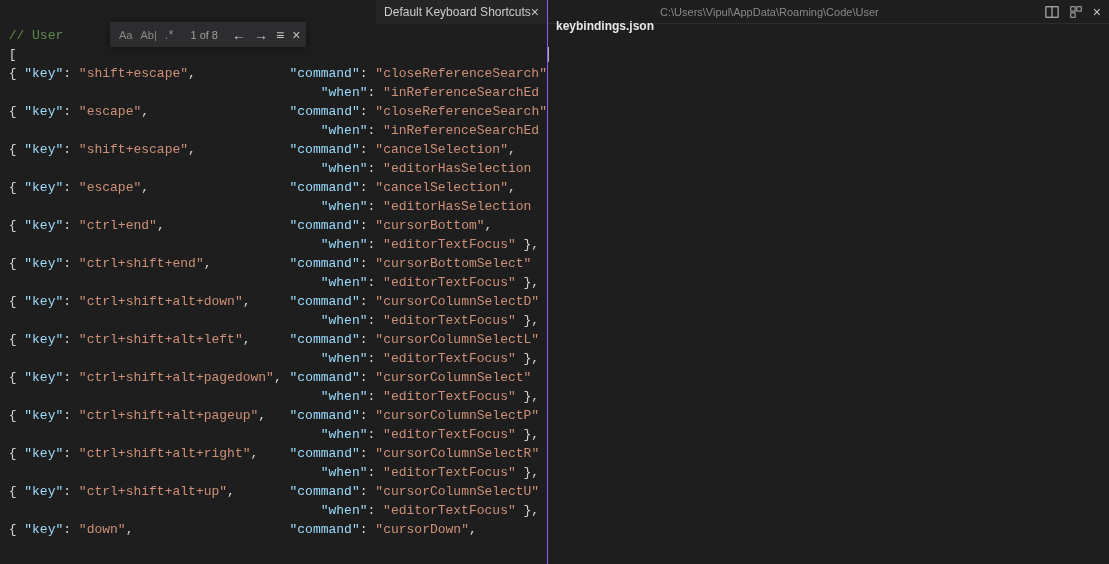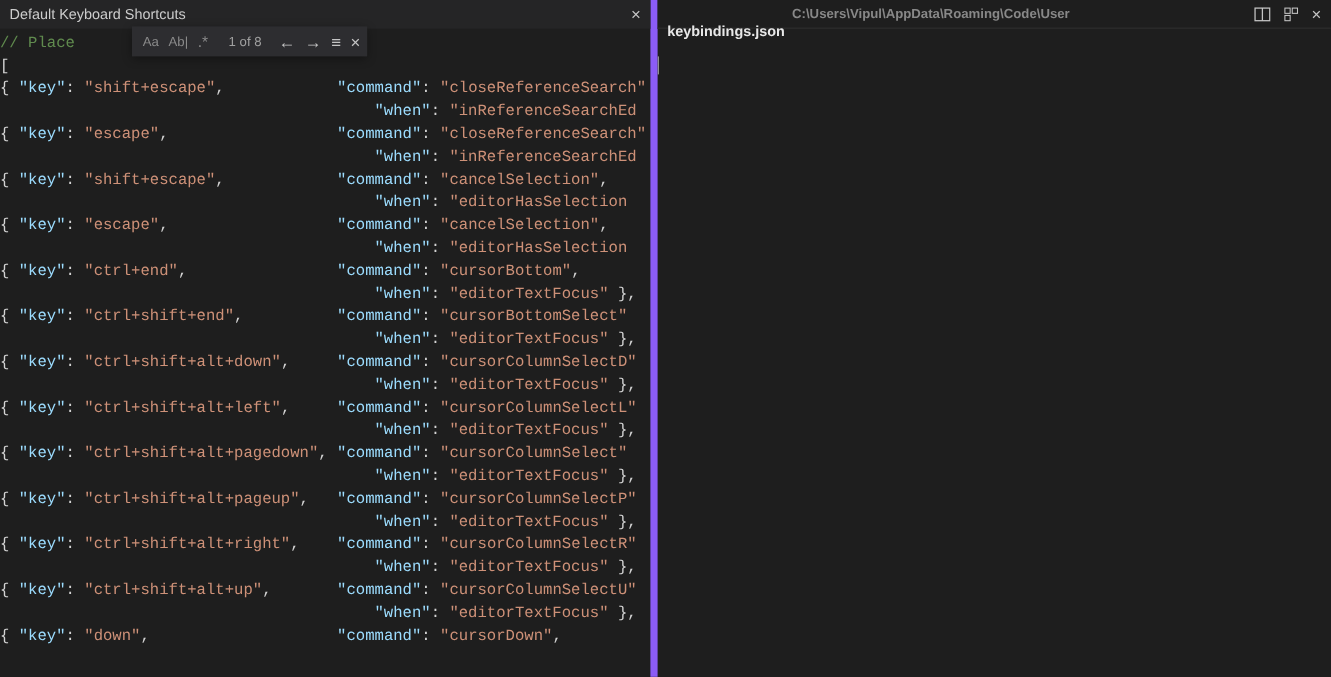--- a/index.html
+++ b/index.html
@@ -14,21 +14,22 @@
   display: flex;
 }
 .panel {
   display: flex;
   flex-direction: column;
   height: 100%;
   position: relative;
 }
 .panel-left {
   width: 548px;
-  border-right: 6px solid #8b5cf6;
+  border-right: 1px solid #8b5cf6;
+  align-items: flex-end;
 }
 .panel-right {
   flex: 1;
 }
 .tab-bar {
   background: #252526;
   height: 24px;
   display: flex;
   align-items: center;
   padding: 0 8px;
@@ -45,21 +46,21 @@
   display: flex;
   align-items: center;
   gap: 6px;
 }
 .tab-title-right {
   font-weight: bold;
   color: #e8e8e8;
   margin-top: 28px;
 }
 .tab-subtitle {
-  font-weight: bold;
+  font-weight: normal;
   color: #888;
   font-size: 11px;
 }
 .tab-actions {
   display: flex;
   gap: 10px;
   align-items: center;
 }
 .tab-actions svg, .close-x {
   fill: #c5c5c5;
@@ -174,21 +175,21 @@
     <span class="find-count">1 of 8</span>
     <div class="find-nav">
       <span>←</span>
       <span>→</span>
       <span>≡</span>
       <span>×</span>
     </div>
   </div>
 
   <div class="editor">
-    <div class="code" id="left-code"><span class="c-comment">// Place</span>
+    <div class="code" id="left-code"><span class="c-comment">// User</span>
 <span class="c-punc">[</span>
 <span class="c-punc">{ </span><span class="c-key">"key"</span><span class="c-punc">: </span><span class="c-str">"shift+escape"</span><span class="c-punc">,</span>            <span class="c-key">"command"</span><span class="c-punc">: </span><span class="c-str">"closeReferenceSearch"</span>
                                         <span class="c-key">"when"</span><span class="c-punc">: </span><span class="c-str">"inReferenceSearchEd</span>
 <span class="c-punc">{ </span><span class="c-key">"key"</span><span class="c-punc">: </span><span class="c-str">"escape"</span><span class="c-punc">,</span>                  <span class="c-key">"command"</span><span class="c-punc">: </span><span class="c-str">"closeReferenceSearch"</span>
                                         <span class="c-key">"when"</span><span class="c-punc">: </span><span class="c-str">"inReferenceSearchEd</span>
 <span class="c-punc">{ </span><span class="c-key">"key"</span><span class="c-punc">: </span><span class="c-str">"shift+escape"</span><span class="c-punc">,</span>            <span class="c-key">"command"</span><span class="c-punc">: </span><span class="c-str">"cancelSelection"</span><span class="c-punc">,</span>
                                         <span class="c-key">"when"</span><span class="c-punc">: </span><span class="c-str">"editorHasSelection</span>
 <span class="c-punc">{ </span><span class="c-key">"key"</span><span class="c-punc">: </span><span class="c-str">"escape"</span><span class="c-punc">,</span>                  <span class="c-key">"command"</span><span class="c-punc">: </span><span class="c-str">"cancelSelection"</span><span class="c-punc">,</span>
                                         <span class="c-key">"when"</span><span class="c-punc">: </span><span class="c-str">"editorHasSelection </span>
 <span class="c-punc">{ </span><span class="c-key">"key"</span><span class="c-punc">: </span><span class="c-str">"ctrl+end"</span><span class="c-punc">,</span>                <span class="c-key">"command"</span><span class="c-punc">: </span><span class="c-str">"cursorBottom"</span><span class="c-punc">,</span>

